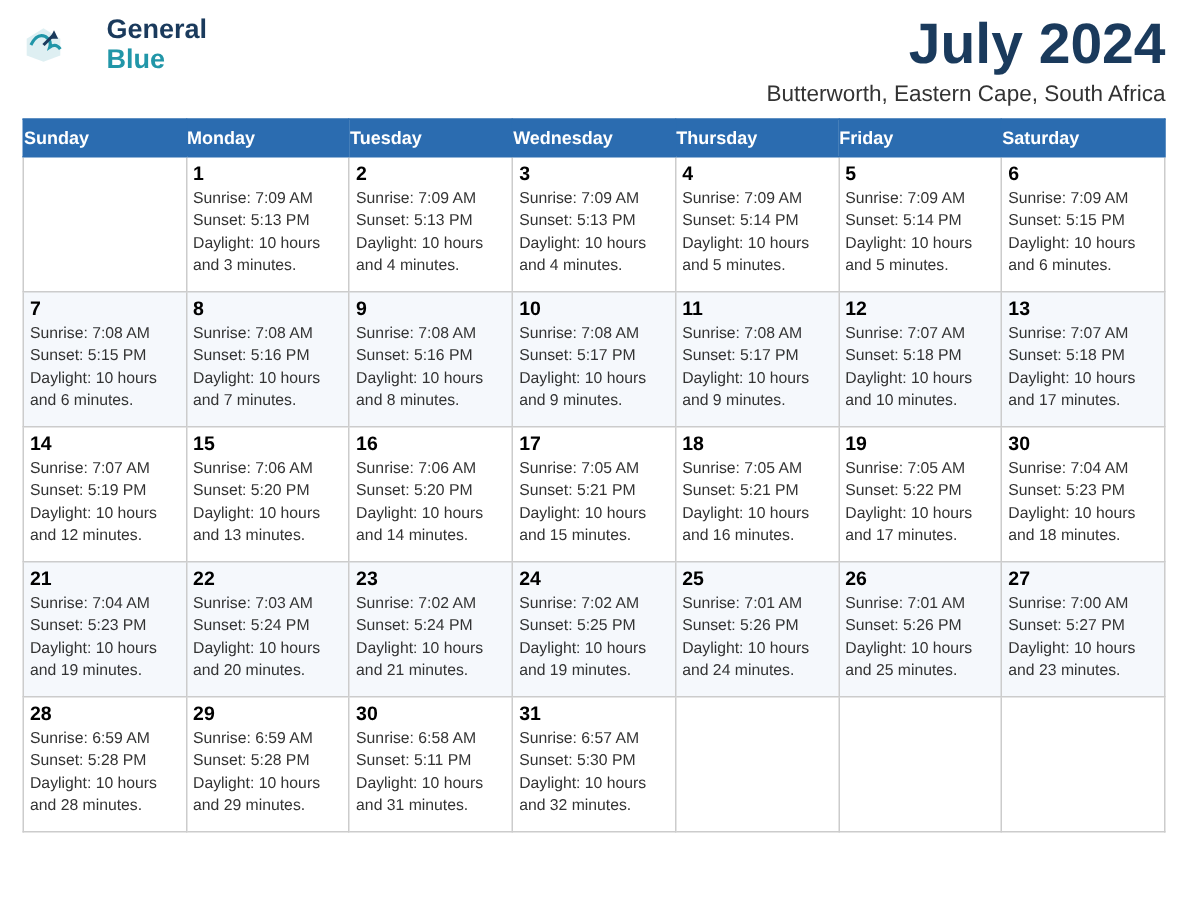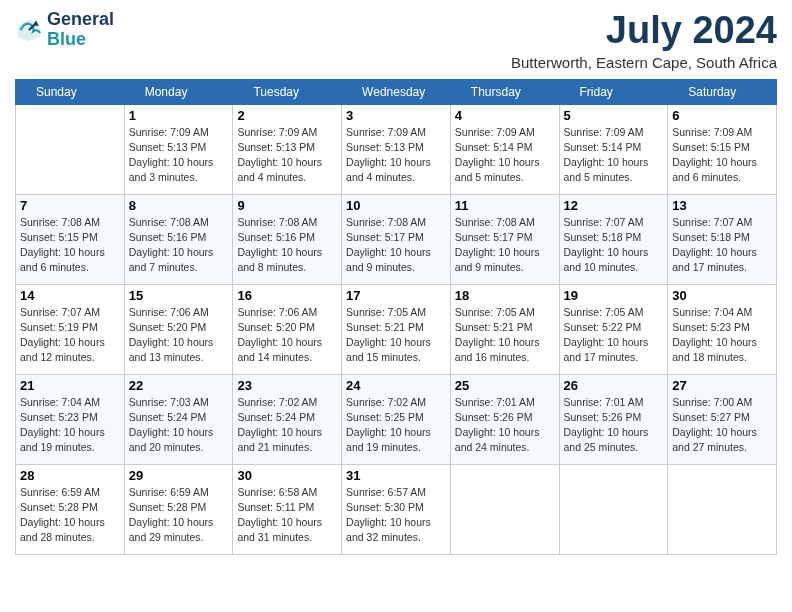--- a/index.html
+++ b/index.html
@@ -19,20 +19,21 @@
     .logo {
       display: flex;
       align-items: center;
       gap: 4px;
     }
     .logo-text {
       font-size: 18px;
       font-weight: bold;
       color: #1a3a5c;
       line-height: 1.1;
+      margin-left: 24px;
     }
     .logo-icon {
       width: 28px;
       height: 28px;
     }
     .title-block {
       text-align: right;
       margin-left: 36px;
     }
     .month-title {
@@ -47,24 +48,24 @@
       margin-top: 2px;
     }
     table {
       width: 100%;
       border-collapse: collapse;
       font-size: 11px;
     }
     th {
       background-color: #2b6cb0;
       color: white;
-      padding: 5px 20px;
+      padding: 5px 0;
       text-align: left;
       font-size: 12px;
-      font-weight: normal;
+      font-weight: bold;
       border: 1px solid #2b6cb0;
     }
     td {
       border: 1px solid #ccc;
       vertical-align: top;
       padding: 3px 4px;
       height: 90px;
       width: calc(100% / 7);
     }
     .day-number {
@@ -337,21 +338,21 @@
           <div>Sunrise: 7:01 AM</div>
           <div>Sunset: 5:26 PM</div>
           <div>Daylight: 10 hours and 25 minutes.</div>
         </div>
       </td>
         <td>
         <span class="day-number">27</span>
         <div class="day-info">
           <div>Sunrise: 7:00 AM</div>
           <div>Sunset: 5:27 PM</div>
-          <div>Daylight: 10 hours and 27 minutes.</div>
+          <div>Daylight: 10 hours and 23 minutes.</div>
         </div>
       </td>
       </tr>
       <tr>
         <td>
         <span class="day-number">28</span>
         <div class="day-info">
           <div>Sunrise: 6:59 AM</div>
           <div>Sunset: 5:28 PM</div>
           <div>Daylight: 10 hours and 28 minutes.</div>

